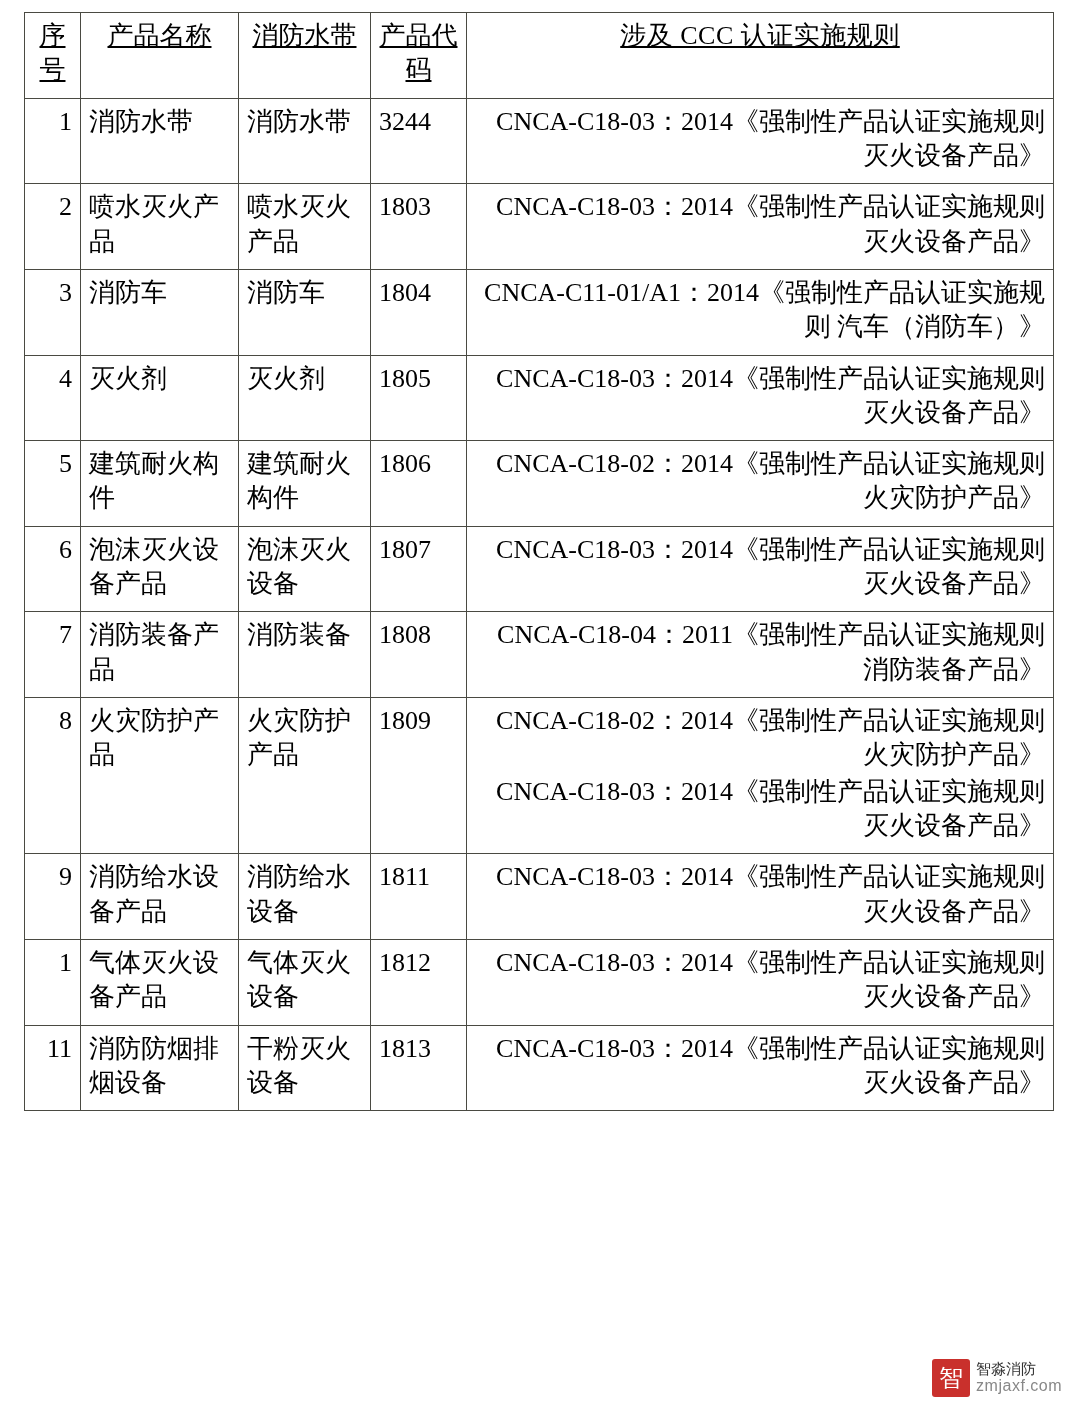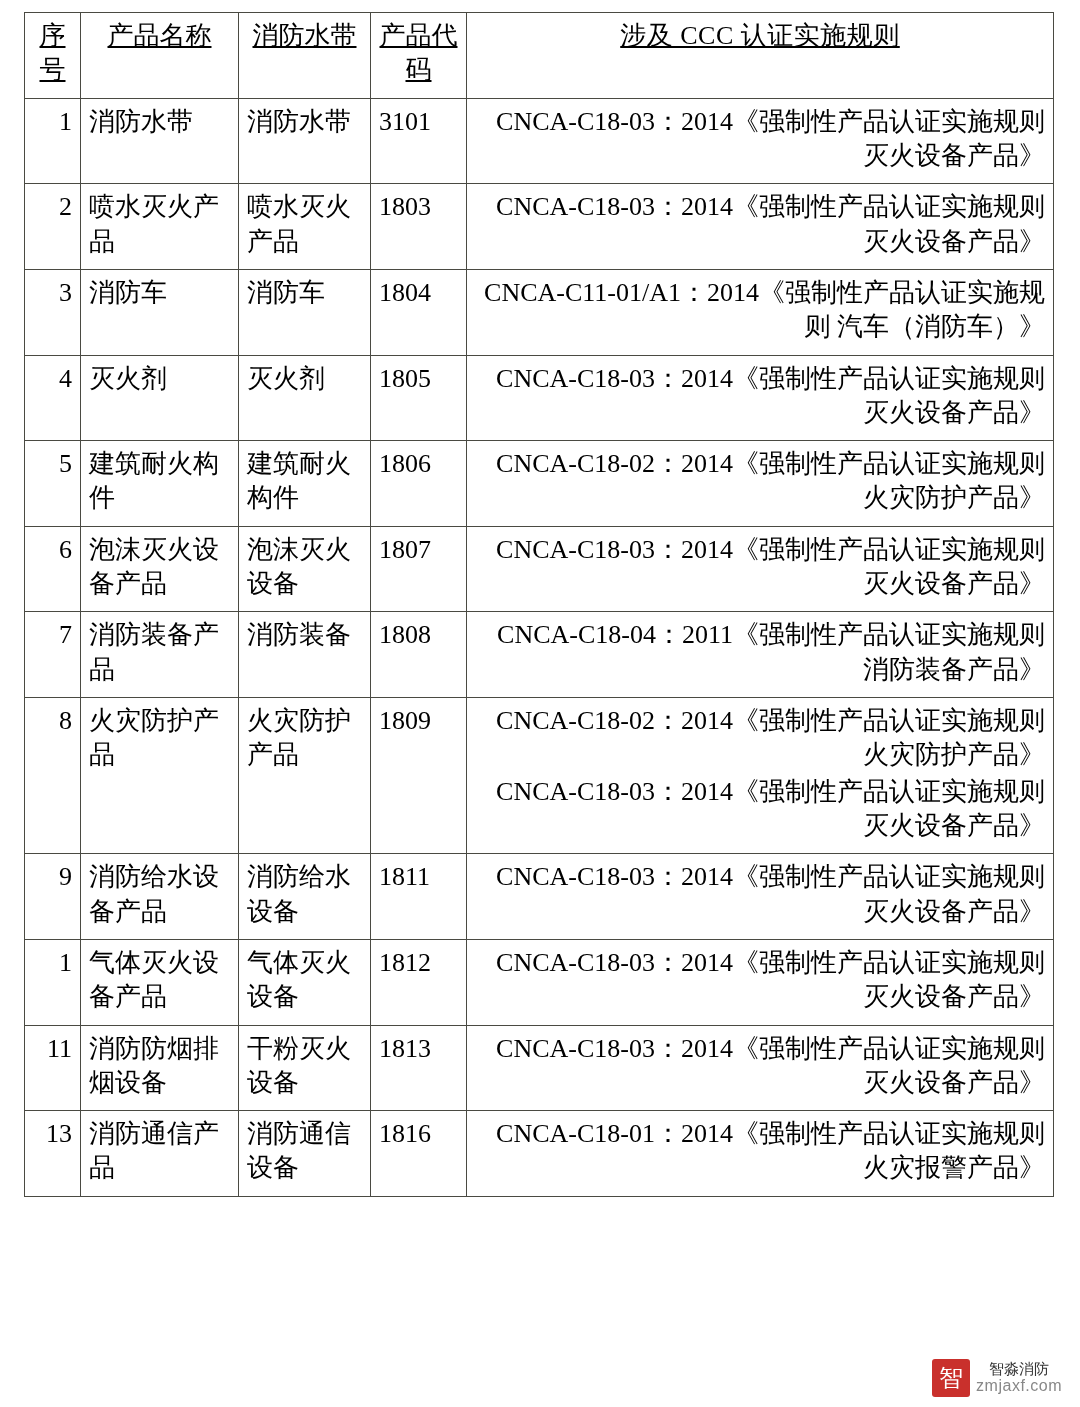--- a/index.html
+++ b/index.html
@@ -92,21 +92,20 @@
   }
   .watermark .wm-text {
     display: flex;
     flex-direction: column;
     line-height: 1.15;
   }
   .watermark .wm-title {
     font-size: 15px;
     color: #333333;
     font-family: "Liberation Sans", sans-serif;
-    text-align: center;
   }
   .watermark .wm-sub {
     font-size: 16px;
     color: #888888;
     font-family: "Liberation Sans", sans-serif;
     letter-spacing: 0.5px;
   }
 </style>
 </head>
 <body>
@@ -127,21 +126,21 @@
         <th>消防水带</th>
         <th>产品代码</th>
         <th class="th-rule">涉及 CCC 认证实施规则</th>
       </tr>
     </thead>
     <tbody id="table-body">
         <tr>
           <td class="cell-no">1</td>
           <td class="cell-name">消防水带</td>
           <td class="cell-cat">消防水带</td>
-          <td class="cell-code">3101</td>
+          <td class="cell-code">3244</td>
           <td class="cell-rule">
             <span class="rule-line">CNCA-C18-03：2014《强制性产品认证实施规则 灭火设备产品》</span>
           </td>
         </tr>
         <tr>
           <td class="cell-no">2</td>
           <td class="cell-name">喷水灭火产品</td>
           <td class="cell-cat">喷水灭火产品</td>
           <td class="cell-code">1803</td>
           <td class="cell-rule">
@@ -221,29 +220,20 @@
             <span class="rule-line">CNCA-C18-03：2014《强制性产品认证实施规则 灭火设备产品》</span>
           </td>
         </tr>
         <tr>
           <td class="cell-no">11</td>
           <td class="cell-name">消防防烟排烟设备</td>
           <td class="cell-cat">干粉灭火设备</td>
           <td class="cell-code">1813</td>
           <td class="cell-rule">
             <span class="rule-line">CNCA-C18-03：2014《强制性产品认证实施规则 灭火设备产品》</span>
-          </td>
-        </tr>
-        <tr>
-          <td class="cell-no">13</td>
-          <td class="cell-name">消防通信产品</td>
-          <td class="cell-cat">消防通信设备</td>
-          <td class="cell-code">1816</td>
-          <td class="cell-rule">
-            <span class="rule-line">CNCA-C18-01：2014《强制性产品认证实施规则 火灾报警产品》</span>
           </td>
         </tr>
       </tbody>
   </table>
 </div>
 
 <div class="watermark">
   <div class="wm-mark">智</div>
   <div class="wm-text">
     <span class="wm-title">智淼消防</span>

